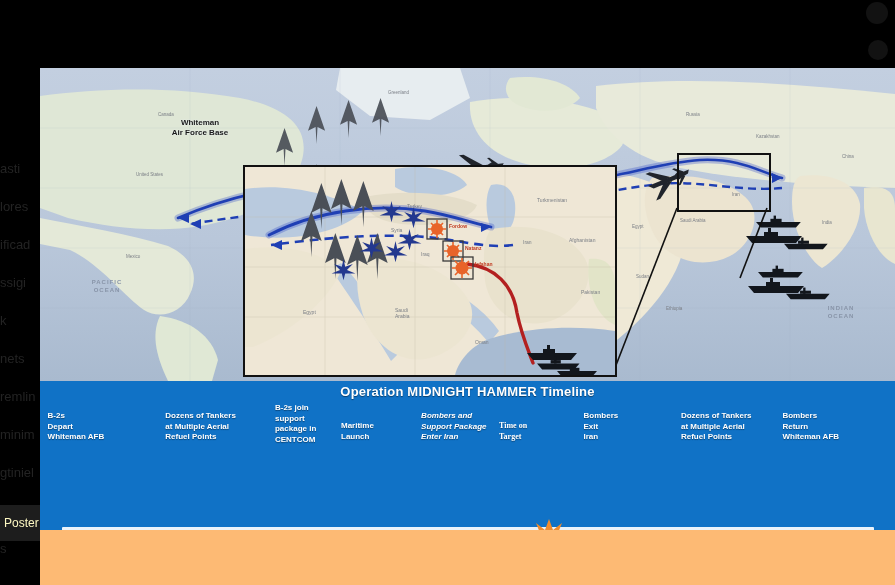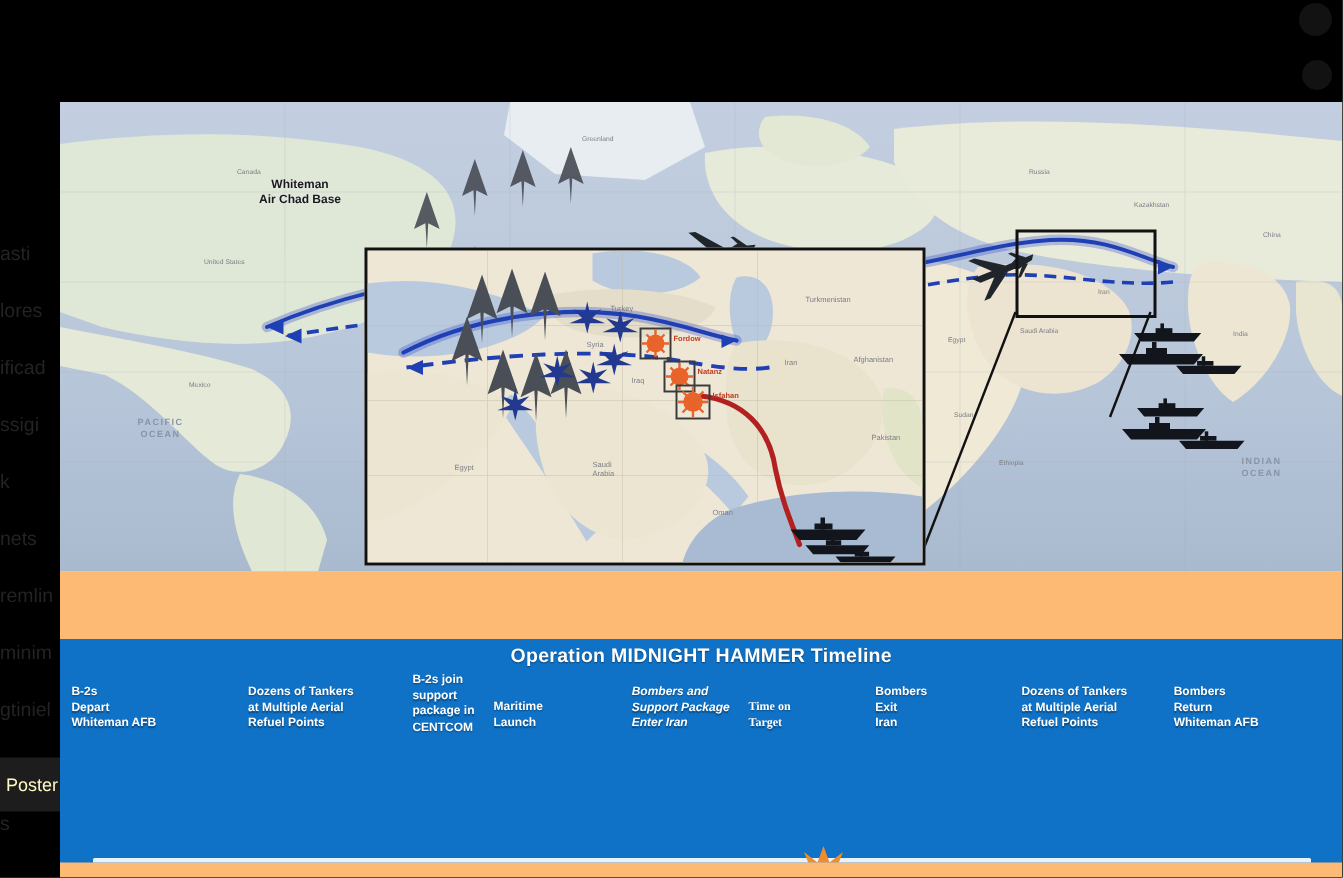--- a/index.html
+++ b/index.html
@@ -52,21 +52,21 @@
     border: 2px solid #111; background: #efe7d6; overflow: hidden;
   }
   #zoombox {
     position: absolute; left: 637px; top: 85px; width: 90px; height: 55px;
     border: 2px solid #111;
   }
 
   
   #timeline {
     position: absolute; left: 0; top: 313px; width: 855px; height: 149px;
-    background: #1072c6; color: #fff; overflow: hidden; margin-top: 45px;
+    background: #1072c6; color: #fff; overflow: hidden;
   }
   #tl-title {
     position: absolute; top: 3px; left: 0; width: 855px; text-align: center;
     font-size: 13px; font-weight: bold; letter-spacing: .2px;
     text-shadow: 0 1px 1px rgba(0,0,0,.45);
   }
   #tl-axis {
     position: absolute; left: 22px; top: 146px; width: 812px; height: 8px;
     background: #eaf3fb; border-radius: 1px;
   }
@@ -272,21 +272,21 @@
       <div class="place-label" style="left:520px;top:210px;">Niger</div>
       <div class="place-label" style="left:556px;top:206px;">Chad</div>
       <div class="place-label" style="left:596px;top:206px;">Sudan</div>
       <div class="place-label" style="left:516px;top:248px;">Nigeria</div>
       <div class="place-label" style="left:626px;top:238px;">Ethiopia</div>
       <div class="place-label" style="left:716px;top:66px;">Kazakhstan</div>
       <div class="place-label" style="left:782px;top:152px;">India</div>
       <div class="place-label" style="left:802px;top:86px;">China</div>
 
       <div class="mapnote" style="left:104px;top:50px;width:112px;">
-        <span>Whiteman</span><br><span>Air Chad Base</span>
+        <span>Whiteman</span><br><span>Air Force Base</span>
       </div>
 
       <div id="zoombox"></div>
 
       <div id="inset">
         <svg width="370" height="208" viewBox="0 0 370 208">
           <rect x="0" y="0" width="370" height="208" fill="#efe7d6"></rect>
 
           <path d="M0,22 C40,16 86,26 118,44 C96,66 44,76 0,68 Z" fill="#b9cade"></path>
 
@@ -434,21 +434,21 @@
       </div>
     </div>
 
     <div id="timeline">
       <div id="tl-title">Operation MIDNIGHT HAMMER Timeline</div>
       <div id="tl-axis"></div>
       <div id="tl-dynamic">
           <div class="ev-label" style="left: 7.6px; top: 30px; width: 110px;">B-2s<br>Depart<br>Whiteman AFB</div>
           <div class="ev-label" style="left: 125.34px; top: 30px; width: 110px;">Dozens of Tankers<br>at Multiple Aerial<br>Refuel Points</div>
           <div class="ev-label" style="left: 234.96px; top: 22px; width: 110px;">B-2s join<br>support<br>package in<br>CENTCOM</div>
-          <div class="ev-label" style="left: 289px; top: 40px; width: 110px;">Maritime<br>Launch</div>
+          <div class="ev-label" style="left: 301px; top: 40px; width: 110px;">Maritime<br>Launch</div>
           <div class="ev-label" style="left: 381.12px; top: 30px; width: 110px; font-style: italic;">Bombers and<br>Support Package<br>Enter Iran</div>
           <div class="ev-label" style="left: 459px; top: 40px; width: 110px; font-family: Liberation Serif, serif;">Time on<br>Target</div>
           <div class="ev-label" style="left: 543.52px; top: 30px; width: 110px;">Bombers<br>Exit<br>Iran</div>
           <div class="ev-label" style="left: 640.96px; top: 30px; width: 110px;">Dozens of Tankers<br>at Multiple Aerial<br>Refuel Points</div>
           <div class="ev-label" style="left: 742.46px; top: 30px; width: 110px;">Bombers<br>Return<br>Whiteman AFB</div>
         </div>
       <svg id="burst" viewBox="0 0 40 40" style="left: 489.2px;">
         <path d="M20,1 L24,12 L33,5 L29,15 L39,14 L30,20 L39,26 L29,25 L33,35 L24,28 L20,39 L16,28 L7,35 L11,25 L1,26 L10,20 L1,14 L11,15 L7,5 L16,12 Z" fill="#f08c2e"></path>
         <circle cx="20" cy="20" r="8" fill="#f5913a"></circle>
       </svg>

